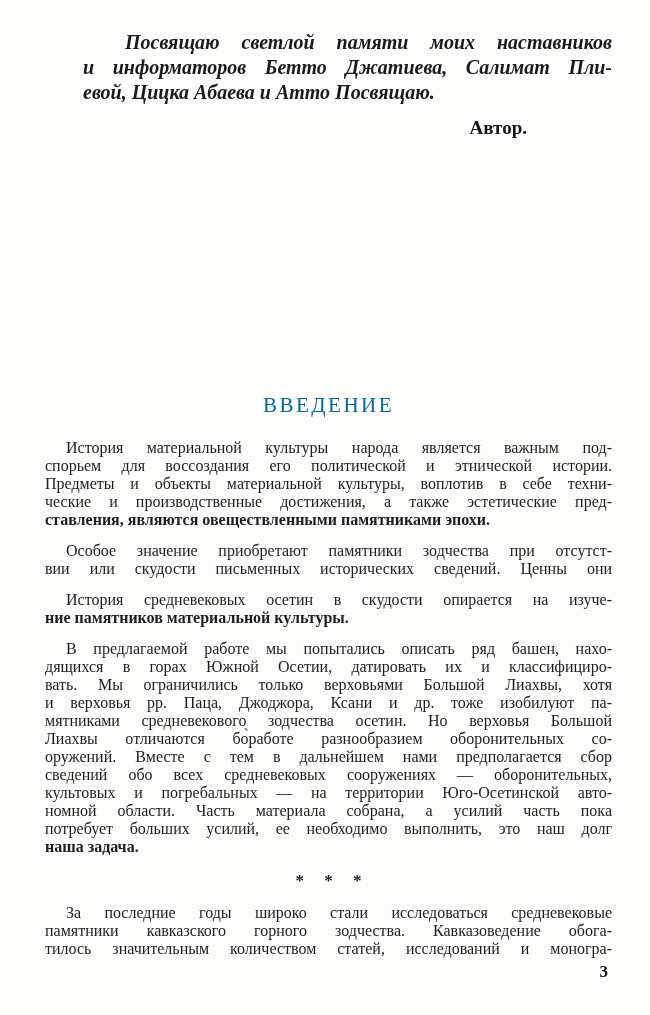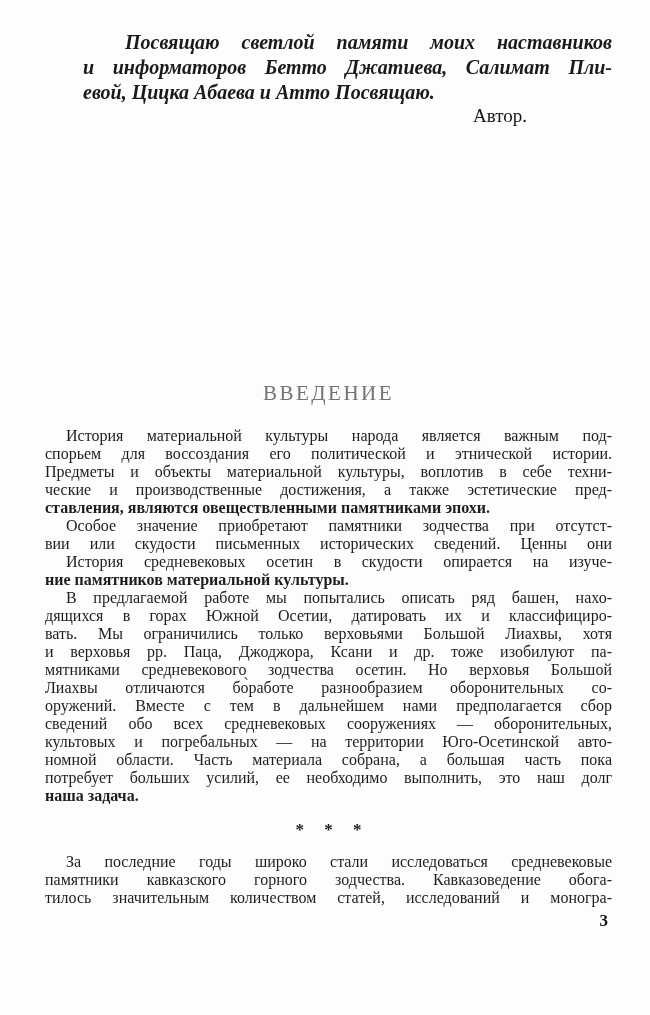--- a/index.html
+++ b/index.html
@@ -27,44 +27,45 @@
     font-size: 20px;
     line-height: 25px;
     color: #1a1a1a;
   }
   .dedication .line { text-align: justify; text-align-last: justify; }
   .dedication .line.short { text-align-last: left; }
   .dedication .line.indent { text-indent: 42px; }
 
   .signature {
     margin-left: 38px;
-    margin-top: 0;
-    font-weight: normal;
+    margin-top: 12px;
+    font-weight: bold;
     font-size: 19px;
     text-align: right;
     padding-right: 85px;
     color: #151515;
   }
 
   
   .heading {
     margin: 254px 0 0 0;
     font-size: 21px;
     font-weight: normal;
     letter-spacing: 2.5px;
     text-align: center;
-    color: #737373;
+    color: #0369a1;
   }
 
   
   .body-block { margin-top: 21px; }
   .para {
     font-size: 16px;
     line-height: 18px;
     color: #1d1d1d;
+    margin-top: 13px;
   }
   .para .line { text-align: justify; text-align-last: justify; white-space: normal; }
   .para .line.short { text-align-last: left; font-weight: bold; }
   .para .line.indent { text-indent: 21px; }
 
   .separator {
     margin-top: 15px;
     text-align: center;
     font-size: 17px;
     font-weight: bold;
@@ -117,21 +118,21 @@
     <div class="para">
         <div class="line indent">В предлагаемой работе мы попытались описать ряд башен, нахо-</div>
         <div class="line">дящихся в горах Южной Осетии, датировать их и классифициро-</div>
         <div class="line">вать. Мы ограничились только верховьями Большой Лиахвы, хотя</div>
         <div class="line">и верховья рр. Паца, Джоджора, Ксани и др. тоже изобилуют па-</div>
         <div class="line">мятниками средневекового зодчества осетин. Но верховья Большой</div>
         <div class="line">Лиахвы отличаются бо̀работе разнообразием оборонительных со-</div>
         <div class="line">оружений. Вместе с тем в дальнейшем нами предполагается сбор</div>
         <div class="line">сведений обо всех средневековых сооружениях — оборонительных,</div>
         <div class="line">культовых и погребальных — на территории Юго-Осетинской авто-</div>
-        <div class="line">номной области. Часть материала собрана, а большая часть пока</div>
+        <div class="line">номной области. Часть материала собрана, а усилий часть пока</div>
         <div class="line">потребует больших усилий, ее необходимо выполнить, это наш долг</div>
         <div class="line short">наша задача.</div>
       </div>
 
     <div class="separator">* * *</div>
 
     <div class="para last-para">
         <div class="line indent">За последние годы широко стали исследоваться средневековые</div>
         <div class="line">памятники кавказского горного зодчества. Кавказоведение обога-</div>
         <div class="line">тилось значительным количеством статей, исследований и моногра-</div>

